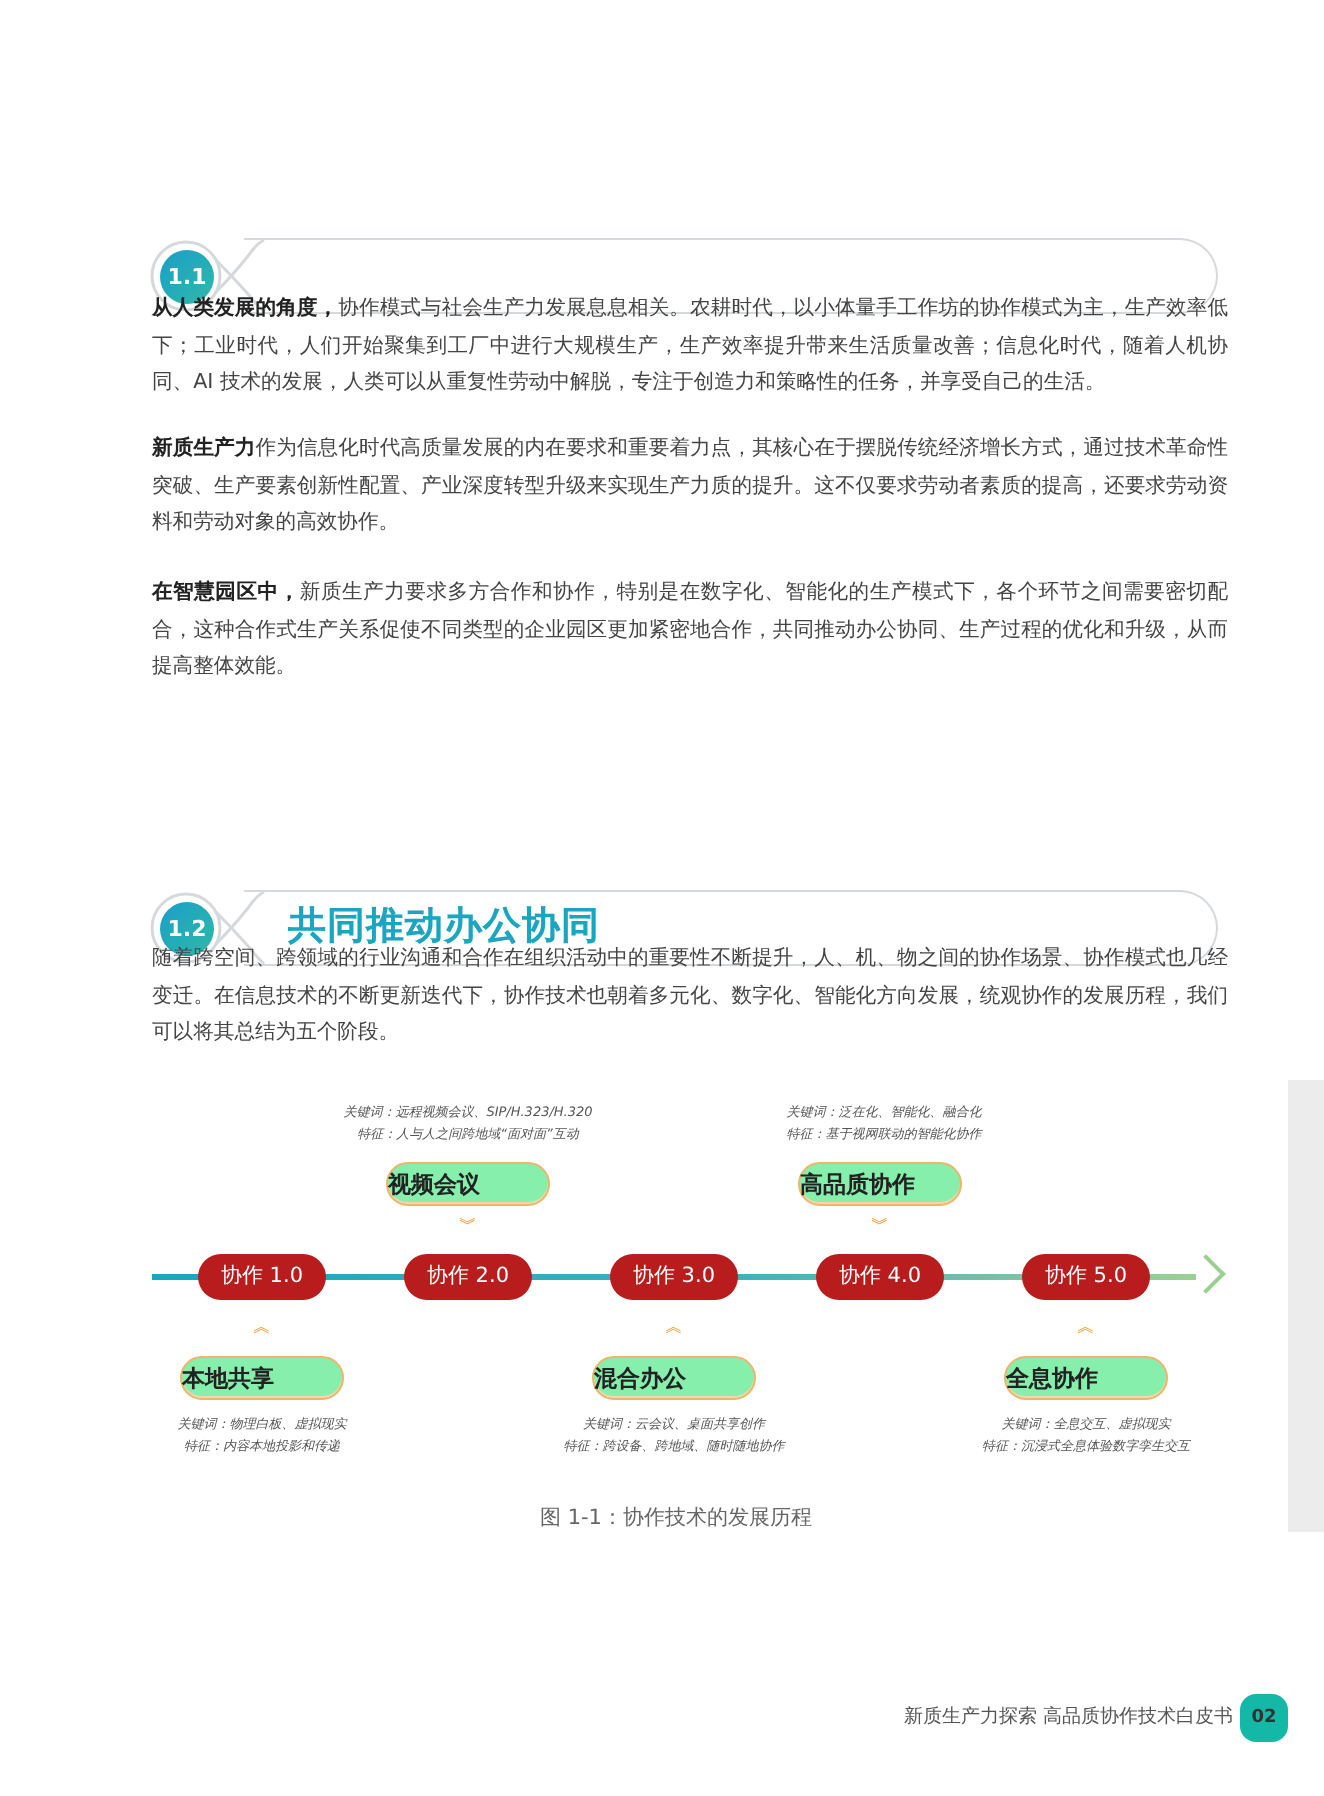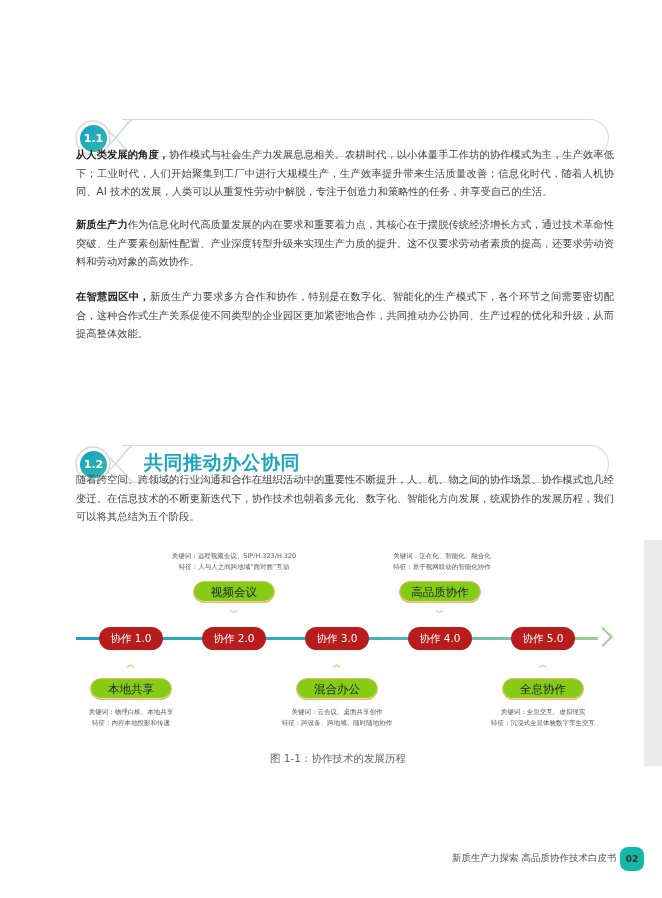--- a/index.html
+++ b/index.html
@@ -18,23 +18,23 @@
         text-align:justify;}
   .para b{color:#222;font-weight:bold;}
 
   
   .tl-line{position:absolute;top:637px;height:3px;}
   .tl-node{position:absolute;top:627px;width:64px;height:23px;border-radius:12px;background:#b91c1c;
            color:#fff;font-size:10.5px;text-align:center;line-height:23px;}
   .tl-arrowhead{position:absolute;left:596px;top:630px;width:12px;height:12px;
                 border-top:2.5px solid #9ccf94;border-right:2.5px solid #9ccf94;transform:rotate(45deg);}
   .stage-box{position:absolute;width:80px;height:20px;border:1.2px solid #f0b46a;border-radius:11px;
-             font-size:11.5px;font-weight:normal;color:#222;text-align:center;line-height:20px;
-             background:#84cc16;box-shadow:inset 0 -1px 0 #f6d6a8;}
-  .stage-info{position:absolute;font-size:6.5px;line-height:11px;color:#555;text-align:center;width:170px;}
+             font-size:11.5px;font-weight:bold;color:#222;line-height:20px;
+             background:#86efac;box-shadow:inset 0 -1px 0 #f6d6a8;}
+  .stage-info{position:absolute;font-size:6.5px;line-height:11px;color:#555;text-align:center;width:170px;font-style:italic;}
   .chev{position:absolute;font-size:9px;color:#f0a341;width:12px;text-align:center;line-height:9px;}
   .caption{position:absolute;left:270px;top:752px;font-size:10.5px;color:#666;white-space:nowrap;}
   .footer-text{position:absolute;left:452px;top:852px;font-size:9.5px;color:#555;white-space:nowrap;}
   .page-num{position:absolute;left:620px;top:847px;width:24px;height:24px;border-radius:8px;background:#14b8a6;
             font-size:9px;color:#333;text-align:center;line-height:24px;font-weight:bold;}
   .side-bar{position:absolute;left:644px;top:540px;width:18px;height:226px;background:#ececec;}
 </style>
 </head>
 <body>
 
@@ -91,21 +91,21 @@
   <div class="stage-info" style="left:357px;top:551px;">
     <div>关键词：泛在化、智能化、融合化</div>
     <div>特征：基于视网联动的智能化协作</div>
   </div>
   <div class="stage-box" style="left:399px;top:581px;">高品质协作</div>
   <div class="chev" style="left:434px;top:609px;">︾</div>
 
   <div class="chev" style="left:125px;top:660px;">︽</div>
   <div class="stage-box" style="left:90px;top:678px;">本地共享</div>
   <div class="stage-info" style="left:46px;top:707px;">
-    <div>关键词：物理白板、本地共享</div>
+    <div>关键词：物理白板、虚拟现实</div>
     <div>特征：内容本地投影和传递</div>
   </div>
 
   <div class="chev" style="left:331px;top:660px;">︽</div>
   <div class="stage-box" style="left:296px;top:678px;">混合办公</div>
   <div class="stage-info" style="left:252px;top:707px;">
     <div>关键词：云会议、桌面共享创作</div>
     <div>特征：跨设备、跨地域、随时随地协作</div>
   </div>
 

